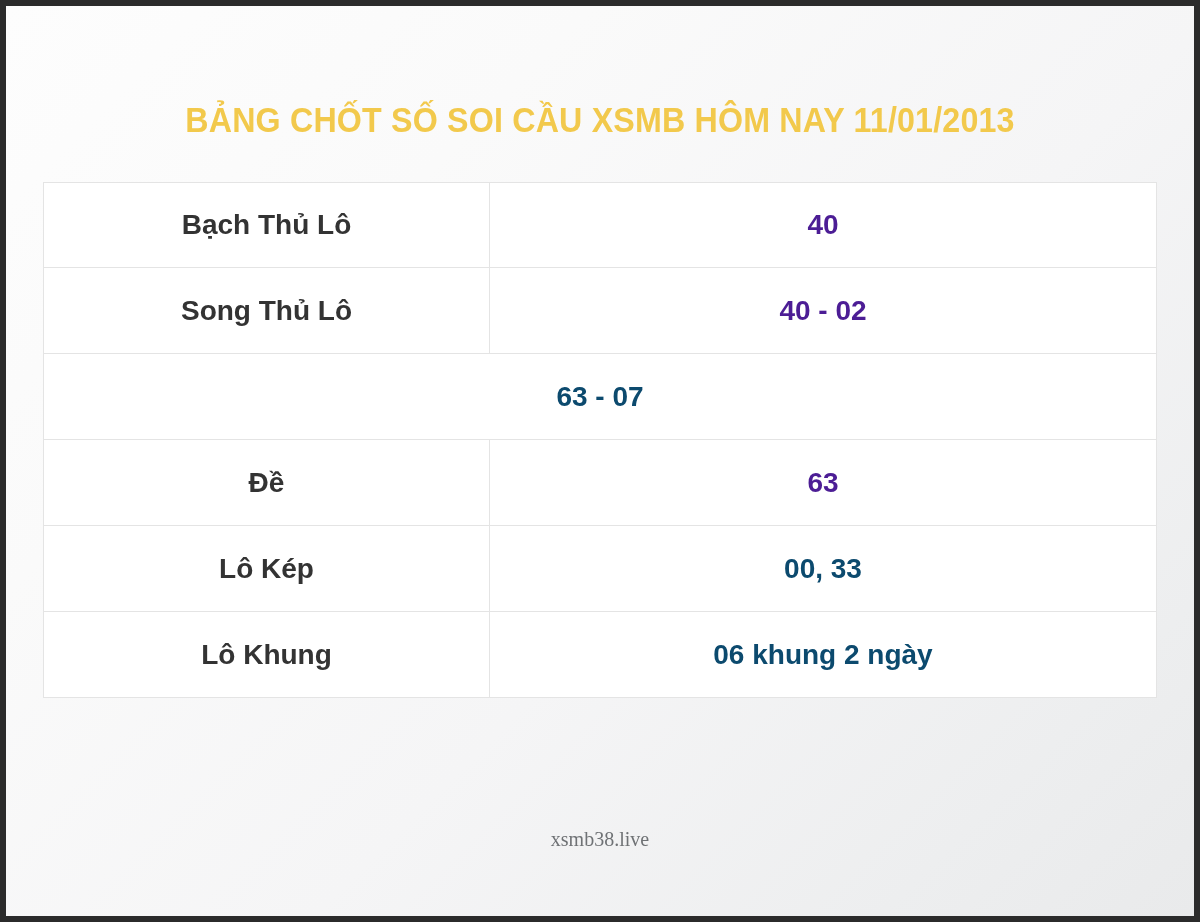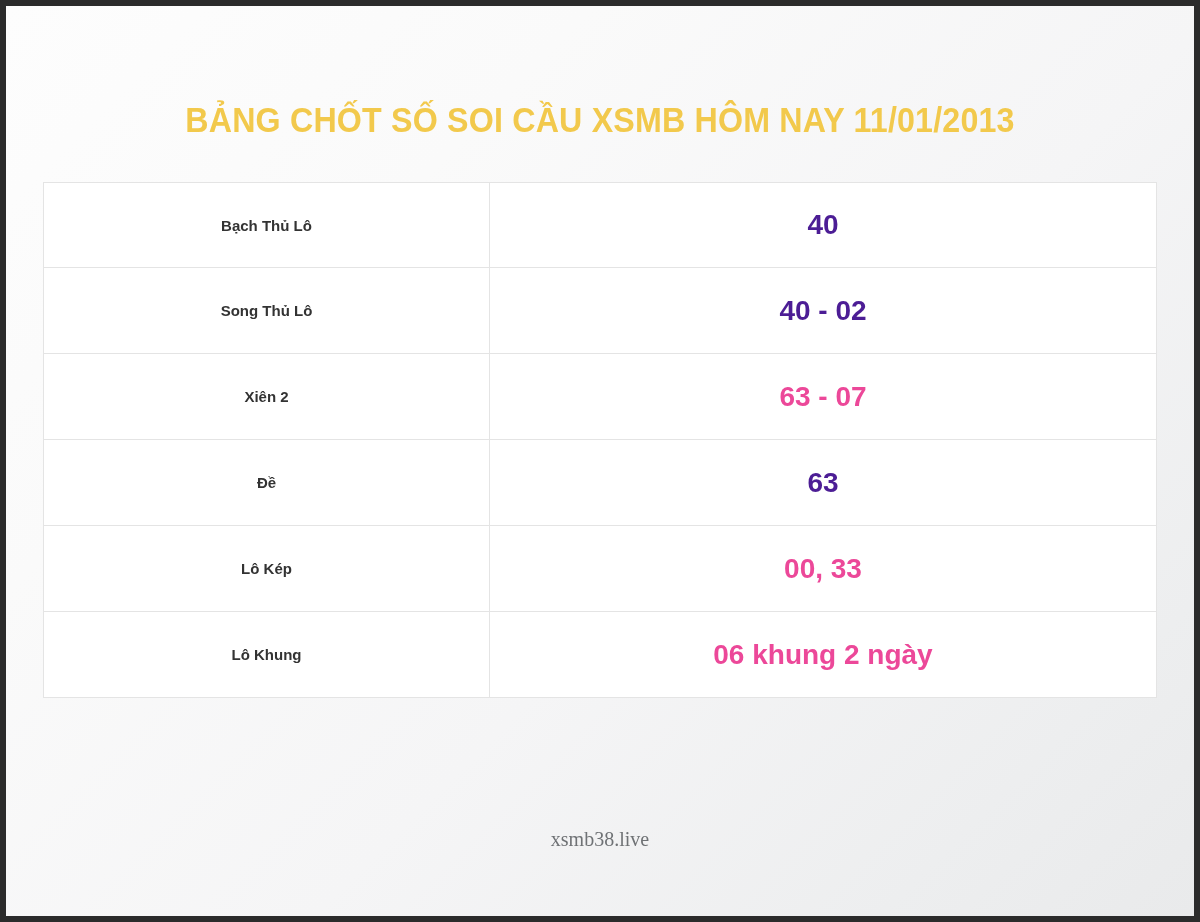--- a/index.html
+++ b/index.html
@@ -57,31 +57,31 @@
     border: 1px solid #e4e4e4;
     height: 86px;
     display: flex;
     align-items: center;
     justify-content: center;
     text-align: center;
   }
   .cell-label {
     width: 446px;
     flex: 0 0 446px;
-    font-size: 15px;
+    font-size: 28px;
     font-weight: bold;
     color: #333333;
     border-right: none;
     text-align: center;
   }
   .cell-value {
     flex: 1 1 auto;
     font-size: 28px;
     font-weight: bold;
-    color: #ec4899;
+    color: #0c4a6e;
   }
   .cell-value.red {
     color: #4c1d95;
   }
   .row + .row .cell {
     border-top: none;
   }
   .footer {
     position: absolute;
     left: 0;
@@ -104,21 +104,20 @@
   <div class="board">
       <div class="row">
         <div class="cell cell-label">Bạch Thủ Lô</div>
         <div class="cell cell-value red">40</div>
       </div>
       <div class="row">
         <div class="cell cell-label">Song Thủ Lô</div>
         <div class="cell cell-value red">40 - 02</div>
       </div>
       <div class="row">
-        <div class="cell cell-label">Xiên 2</div>
         <div class="cell cell-value">63 - 07</div>
       </div>
       <div class="row">
         <div class="cell cell-label">Đề</div>
         <div class="cell cell-value red">63</div>
       </div>
       <div class="row">
         <div class="cell cell-label">Lô Kép</div>
         <div class="cell cell-value">00, 33</div>
       </div>

